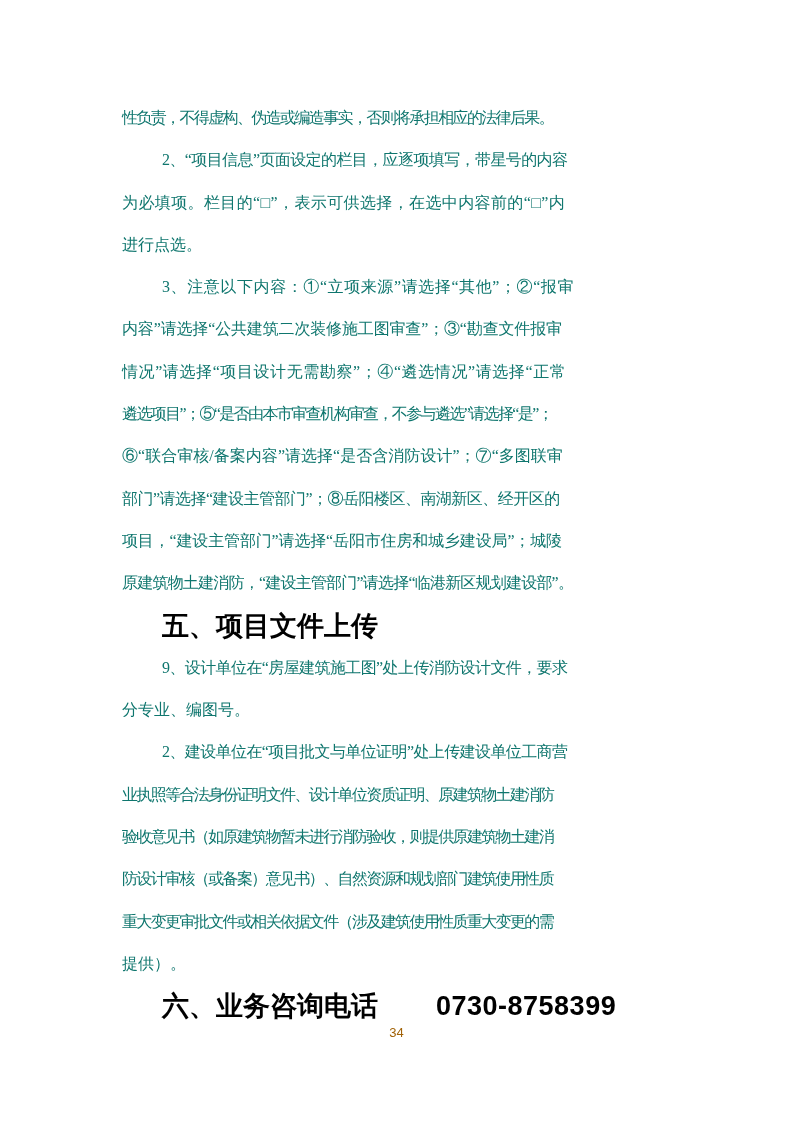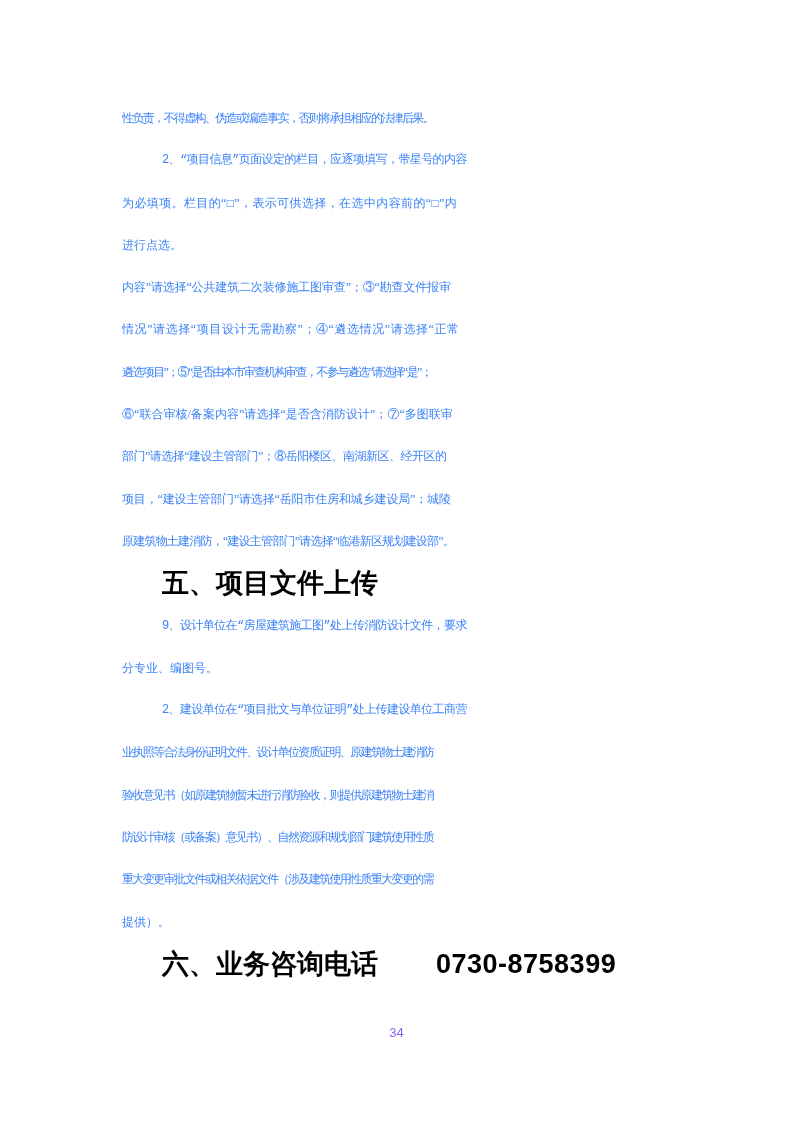--- a/index.html
+++ b/index.html
@@ -18,56 +18,57 @@
   }
   .doc {
     position: absolute;
     left: 122px;
     top: 97px;
     width: 551px;
   }
   .line {
     height: 42.3px;
     line-height: 42.3px;
-    font-size: 12px;
-    color: #3b82f6;
+    font-size: 16px;
+    color: #0f766e;
     white-space: nowrap;
   }
-  .line.ind { padding-left: 40px; font-family: Liberation Mono, monospace; }
+  .line.ind { padding-left: 40px; }
   .line.heading {
     font-family: "Liberation Sans", sans-serif;
     font-weight: bold;
     font-size: 27px;
     color: #000000;
   }
   .phone {
     margin-left: 58px;
     font-family: "Liberation Sans", sans-serif;
     letter-spacing: 0.5px;
   }
   .footer {
     position: absolute;
     top: 1025px;
     left: 0;
     width: 793px;
     text-align: center;
     font-family: "Liberation Sans", sans-serif;
     font-size: 13px;
-    color: #8b5cf6;
+    color: #a16207;
   }
 </style>
 </head>
 <body>
 
 <div class="page">
   <div class="doc">
       <div class="line body"><span style="letter-spacing: -1.63px;">性负责，不得虚构、伪造或编造事实，否则将承担相应的法律后果。</span></div>
       <div class="line body ind"><span style="letter-spacing: -0.6px;">2、“项目信息”页面设定的栏目，应逐项填写，带星号的内容</span></div>
       <div class="line body"><span style="letter-spacing: 0.38px;">为必填项。栏目的“□”，表示可供选择，在选中内容前的“□”内</span></div>
       <div class="line body"><span>进行点选。</span></div>
+      <div class="line body ind"><span style="letter-spacing: 0.59px;">3、注意以下内容：①“立项来源”请选择“其他”；②“报审</span></div>
       <div class="line body"><span style="letter-spacing: -0.15px;">内容”请选择“公共建筑二次装修施工图审查”；③“勘查文件报审</span></div>
       <div class="line body"><span style="letter-spacing: 0.59px;">情况”请选择“项目设计无需勘察”；④“遴选情况”请选择“正常</span></div>
       <div class="line body"><span style="letter-spacing: -1.62px;">遴选项目”；⑤“是否由本市审查机构审查，不参与遴选”请选择“是”；</span></div>
       <div class="line body"><span style="letter-spacing: 0.03px; text-align: right;">⑥“联合审核/备案内容”请选择“是否含消防设计”；⑦“多图联审</span></div>
       <div class="line body"><span style="letter-spacing: -0.52px;">部门”请选择“建设主管部门”；⑧岳阳楼区、南湖新区、经开区的</span></div>
       <div class="line body"><span style="letter-spacing: -0.15px;">项目，“建设主管部门”请选择“岳阳市住房和城乡建设局”；城陵</span></div>
       <div class="line body"><span style="letter-spacing: -0.79px;">原建筑物土建消防，“建设主管部门”请选择“临港新区规划建设部”。</span></div>
       <div class="line heading ind"><span>五、项目文件上传</span></div>
       <div class="line body ind"><span style="letter-spacing: -0.6px;">9、设计单位在“房屋建筑施工图”处上传消防设计文件，要求</span></div>
       <div class="line body"><span>分专业、编图号。</span></div>

